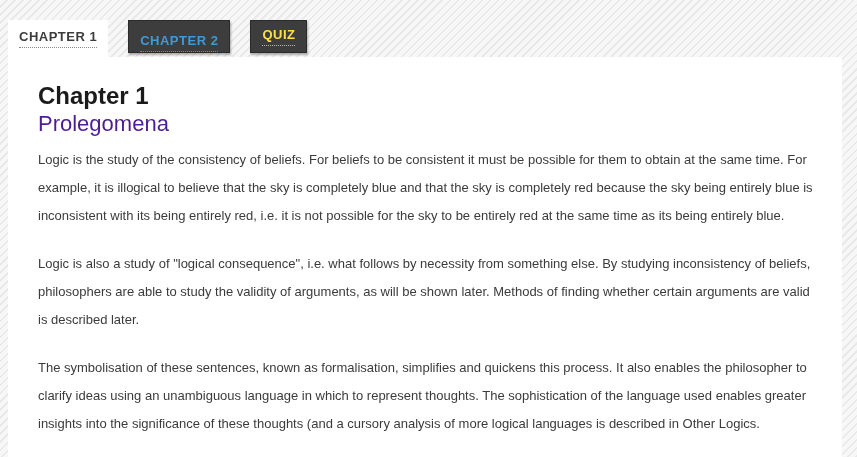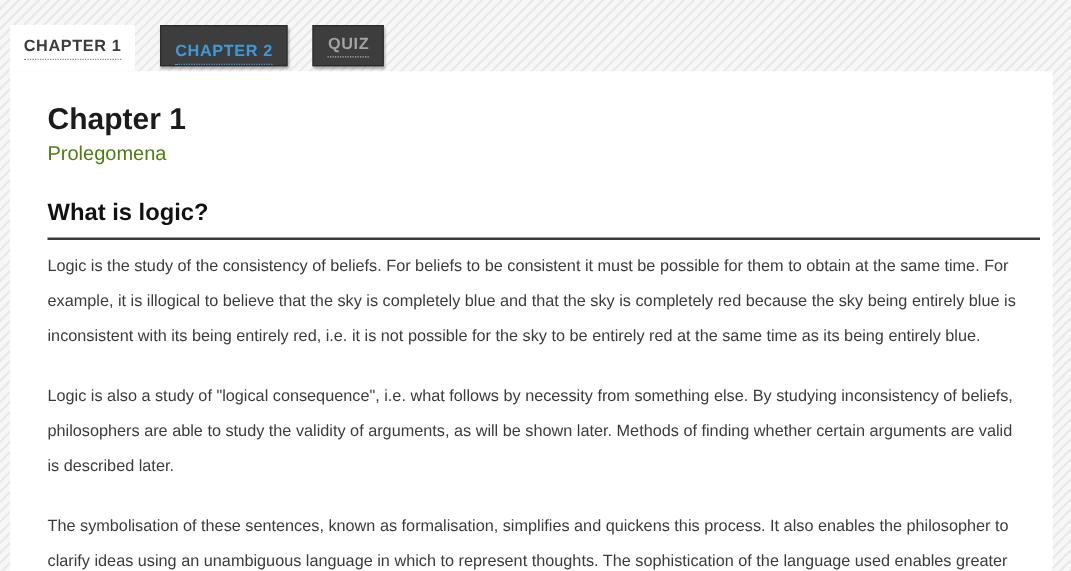--- a/index.html
+++ b/index.html
@@ -52,44 +52,44 @@
     background: #3d3d3d;
     border: 1px solid #2b2b2b;
     box-shadow: 1px 2px 2px rgba(0,0,0,0.3);
   }
   .tab--chapter2 a {
     color: #3e9ad6;
     border-bottom: 1px dotted #3e9ad6;
     margin-top: 12px;
   }
   .tab--quiz a {
-    color: #a3a3a3;
+    color: #fde047;
     border-bottom: 1px dotted #b5b5b5;
   }
 
   
   .panel {
     background: #ffffff;
     margin: 0 15px 0 8px;
     min-height: 400px;
     padding: 25px 10px 60px 30px;
   }
   h1.chapter-title {
     margin: 0;
     font-size: 24px;
     line-height: 27px;
     font-weight: bold;
     color: #1b1b1b;
   }
   .chapter-subtitle {
     margin: 0;
-    font-size: 16px;
+    font-size: 22px;
     line-height: 30px;
     font-weight: normal;
-    color: #4d7c0f;
+    color: #4c1d95;
   }
   h2.section-heading {
     margin: 21px 0 5px 0;
     padding-bottom: 8px;
     font-size: 19px;
     font-weight: bold;
     color: #111111;
     border-bottom: 2px solid #3a3a3a;
   }
   .panel p {
@@ -113,18 +113,17 @@
   </div>
   <div class="tab tab--dark tab--quiz">
     <a href="#">QUIZ</a>
   </div>
 </div>
 
 <div class="panel">
   <h1 class="chapter-title">Chapter 1</h1>
   <div class="chapter-subtitle">Prolegomena</div>
 
-  <h2 class="section-heading">What is logic?</h2>
 
   <p class="first">Logic is the study of the consistency of beliefs. For beliefs to be consistent it must be possible for them to obtain at the same time. For example, it is illogical to believe that the sky is completely blue and that the sky is completely red because the sky being entirely blue is inconsistent with its being entirely red, i.e. it is not possible for the sky to be entirely red at the same time as its being entirely blue.</p>
   <p>Logic is also a study of "logical consequence", i.e. what follows by necessity from something else. By studying inconsistency of beliefs, philosophers are able to study the validity of arguments, as will be shown later. Methods of finding whether certain arguments are valid is described later.</p>
   <p>The symbolisation of these sentences, known as formalisation, simplifies and quickens this process. It also enables the philosopher to clarify ideas using an unambiguous language in which to represent thoughts. The sophistication of the language used enables greater insights into the significance of these thoughts (and a cursory analysis of more logical languages is described in Other Logics.</p>
 </div>
 
 </body></html>

